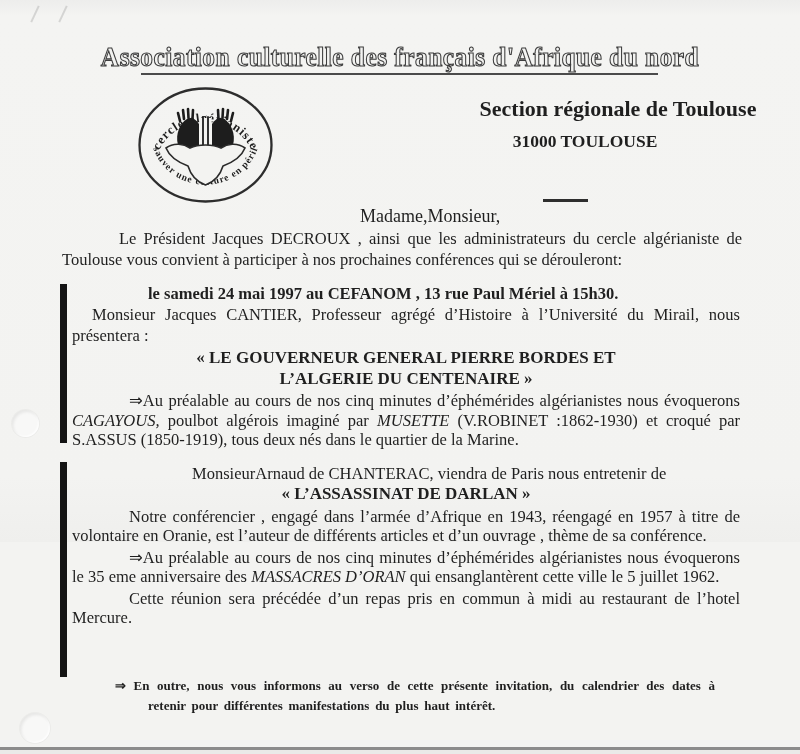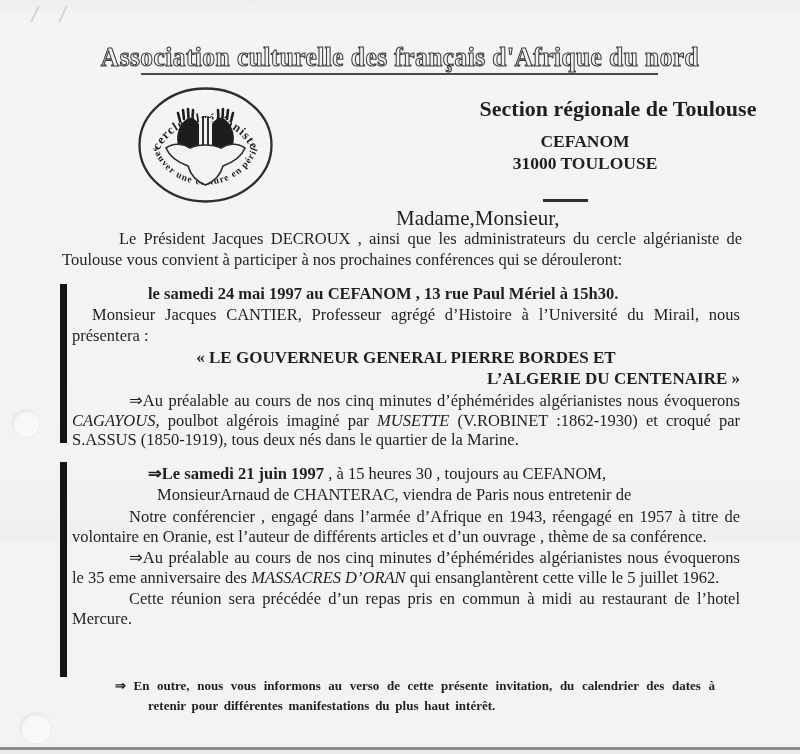--- a/index.html
+++ b/index.html
@@ -24,32 +24,32 @@
     text-shadow:0 0 1px rgba(60,60,60,.35);
     transform:scaleX(.94);transform-origin:center;
     white-space:nowrap;
   }
   .title-underline{left:141px;top:73px;width:517px;height:2px;background:#4b4b4b;}
   .section-label{left:458px;top:96px;width:320px;text-align:center;font-weight:bold;font-size:22px;}
   .org-block{left:455px;top:130px;width:260px;text-align:center;font-weight:bold;font-size:17.5px;line-height:22px;}
   .addr-dash{left:543px;top:199px;width:45px;height:2.5px;background:#2e2e2e;}
   
   .bodytext{font-size:16.5px;line-height:21px;}
-  .salutation{left:360px;top:206px;font-size:21px;margin-left:36px;}
+  .salutation{left:360px;top:206px;font-size:18px;}
   .intro{left:62px;top:228px;width:680px;text-align:justify;text-indent:57px;}
   .bar{width:7px;background:#141414;}
   .bar1{left:60px;top:284px;height:159px;}
   .bar2{left:60px;top:462px;height:215px;}
   .conf1{left:72px;top:283px;width:668px;}
   .conf2{left:72px;top:463px;width:668px;}
   .conf-date{margin-left:76px;font-weight:bold;line-height:21px;}
   .conf2-date{margin-left:76px;line-height:21px;}
   .conf2-date .bold{font-weight:bold;}
   .conf-speaker{text-align:justify;text-indent:20px;line-height:21px;}
-  .conf2-speaker{margin-left:85px;line-height:21px;}
+  .conf2-speaker{margin-left:120px;line-height:21px;}
   .talk-title{text-align:center;font-weight:bold;line-height:20.5px;margin-top:2px;font-size:17px;}
   .eph,.bio,.meal{text-align:justify;text-indent:57px;line-height:19.5px;margin-top:2px;}
   .it{font-style:italic;}
   .closing{
     left:115px;top:676px;width:600px;
     font-weight:bold;font-size:13px;line-height:20px;
     text-align:justify;padding-left:33px;text-indent:-33px;
     box-sizing:border-box;word-spacing:2.5px;
   }
   
@@ -101,41 +101,40 @@
 
       <rect x="71.5" y="34" width="12" height="32" fill="#f3f3f1"></rect>
       <path d="M75,33 L75,66 M80,33 L80,66" stroke="#1d1d1d" stroke-width="1.8" stroke-linecap="round"></path>
 
       <path d="M38,64 C46,58 56,60 62,64 C70,60 85,60 93,64 C99,60 109,58 117,64 C113,74 103,79 95,82 C92,92 86,98 77.5,101 C69,98 63,92 60,82 C52,79 42,74 38,64 Z" fill="#f3f3f1" stroke="#2a2a2a" stroke-width="1.6"></path>
     </g>
   </svg>
 
   <div class="abs section-label">Section régionale de Toulouse</div>
   <div class="abs org-block">
-    <div>CEFANOM</div>
     <div>31000 TOULOUSE</div>
   </div>
   <div class="abs addr-dash"></div>
 
   <div class="abs salutation">Madame,Monsieur,</div>
   <div class="abs intro bodytext">Le Président Jacques DECROUX , ainsi que les administrateurs  du cercle algérianiste de Toulouse vous convient à participer à nos prochaines conférences qui se dérouleront:</div>
 
   <div class="abs bar bar1"></div>
   <div class="abs conf1 bodytext">
     <div class="conf-date">le samedi 24 mai 1997 au CEFANOM , 13 rue Paul Mériel à 15h30.</div>
     <div class="conf-speaker">Monsieur Jacques CANTIER, Professeur agrégé  d’Histoire à l’Université du Mirail, nous présentera :</div>
     <div class="talk-title">« LE GOUVERNEUR GENERAL PIERRE BORDES  ET</div>
-    <div class="talk-title" style="margin-top:0;text-align:right;">L’ALGERIE DU CENTENAIRE »</div>
+    <div class="talk-title" style="margin-top:0;">L’ALGERIE DU CENTENAIRE »</div>
     <div class="eph"><span>⇒Au préalable au cours de nos cinq minutes d’éphémérides algérianistes nous évoquerons  </span><span class="it">CAGAYOUS,</span><span> poulbot algérois imaginé par </span><span class="it">MUSETTE</span><span> (V.ROBINET :1862-1930)  et croqué par S.ASSUS (1850-1919), tous deux  nés dans le quartier de la Marine.</span></div>
   </div>
 
   <div class="abs bar bar2"></div>
   <div class="abs conf2 bodytext">
-    <div class="conf2-date"><span class="bold">⇒</span><span class="bold">Le  samedi 21 juin 1997</span><span> , à 15 heures 30 , toujours au CEFANOM,</span></div>
     <div class="conf2-speaker">MonsieurArnaud de CHANTERAC, viendra de Paris nous entretenir de</div>
+    <div class="talk-title" style="margin-top:0;">« L’ASSASSINAT DE DARLAN »</div>
     <div class="bio">Notre conférencier , engagé dans l’armée d’Afrique en 1943, réengagé en 1957 à titre de volontaire en Oranie, est l’auteur de différents articles et d’un ouvrage , thème de sa conférence.</div>
     <div class="eph"><span>⇒Au préalable au cours de nos cinq minutes d’éphémérides algérianistes nous évoquerons le 35 eme anniversaire des </span><span class="it">MASSACRES D’ORAN</span><span> qui ensanglantèrent cette ville le 5 juillet 1962.</span></div>
     <div class="meal">Cette réunion sera précédée d’un repas pris en commun à midi  au restaurant de l’hotel Mercure.</div>
   </div>
 
   <div class="abs closing"><span>⇒ </span><span>En outre, nous vous  informons  au verso de cette présente invitation, du calendrier des dates à retenir pour différentes manifestations du plus haut intérêt.</span></div>
 
   <div class="abs hole hole1"></div>
   <div class="abs hole hole2"></div>
   <div class="abs bottom-edge"></div>

